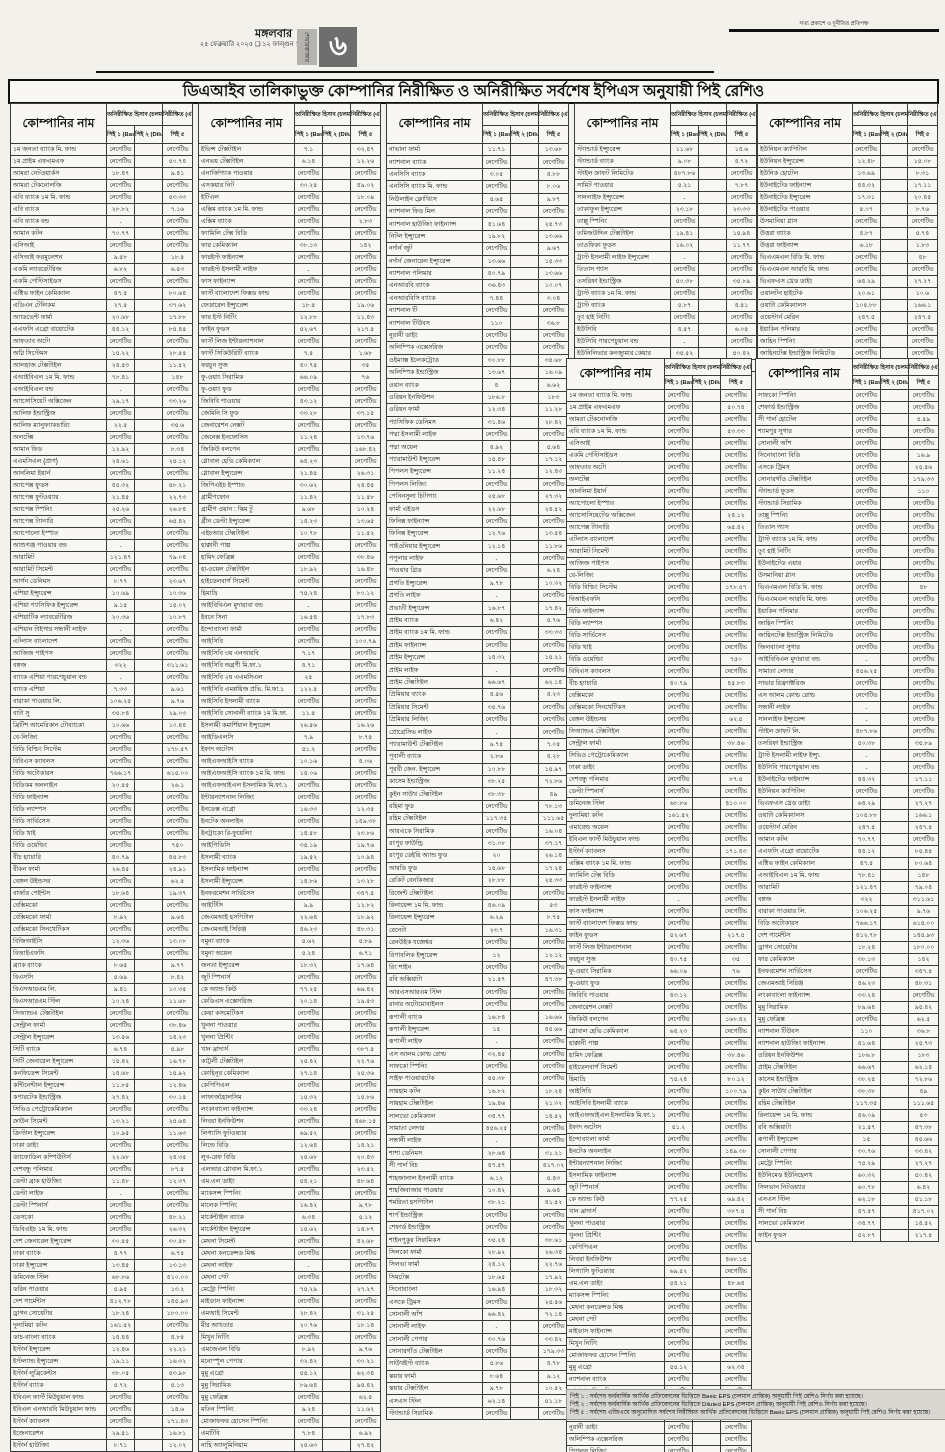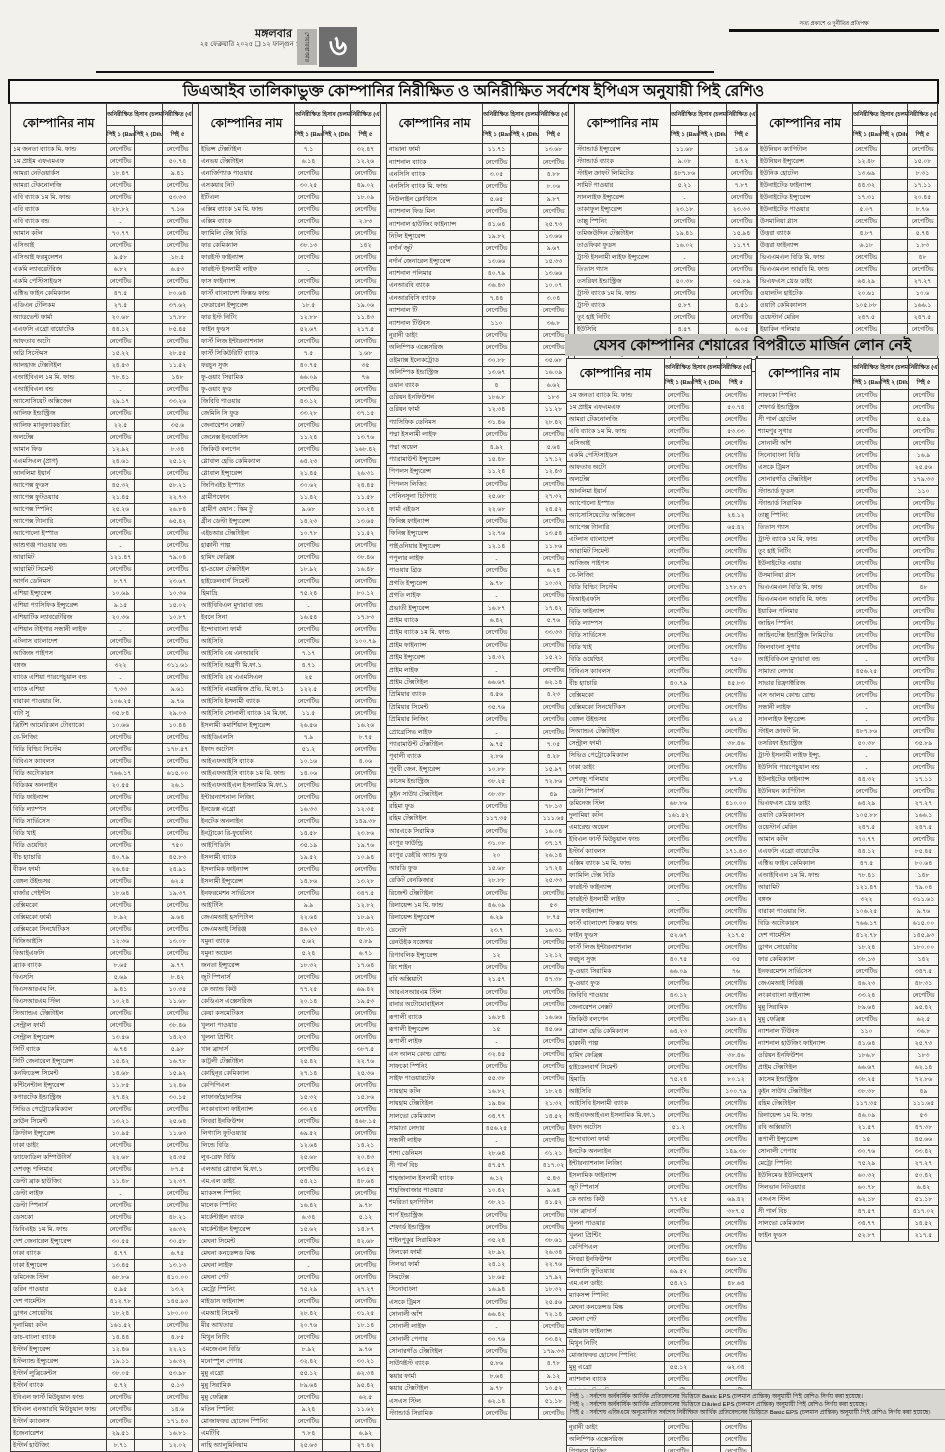--- a/index.html
+++ b/index.html
@@ -3300,23 +3300,20 @@
           <tr style="height: 10px;">
             <td class="name">ফাইন ফুডস</td>
             <td class="num">৫২.৮৭</td>
             <td class="num"></td>
             <td class="num">২১৭.৫</td>
           </tr>
         </tbody>
       </table>
     </div>
 
-  <div class="margin-headline">
-    <span>যেসব কোম্পানির শেয়ারের বিপরীতে মার্জিন লোন নেই</span>
-  </div>
 
   <div class="notes">
     <div>পিই ১ : সর্বশেষ অর্ধবার্ষিক আর্থিক প্রতিবেদনের ভিত্তিতে Basic EPS (চলমান প্রান্তিক) অনুযায়ী পিই রেশিও নির্ণয় করা হয়েছে।</div>
     <div>পিই ২ : সর্বশেষ অর্ধবার্ষিক আর্থিক প্রতিবেদনের ভিত্তিতে Diluted EPS (চলমান প্রান্তিক) অনুযায়ী পিই রেশিও নির্ণয় করা হয়েছে।</div>
     <div>পিই ৫ : সর্বশেষ এজিএমে অনুমোদিত সর্বশেষ নিরীক্ষিত আর্থিক প্রতিবেদনের ভিত্তিতে Basic EPS (চলমান প্রান্তিক) অনুযায়ী পিই রেশিও নির্ণয় করা হয়েছে।</div>
   </div>
 
 </div>
 
 </body></html>

